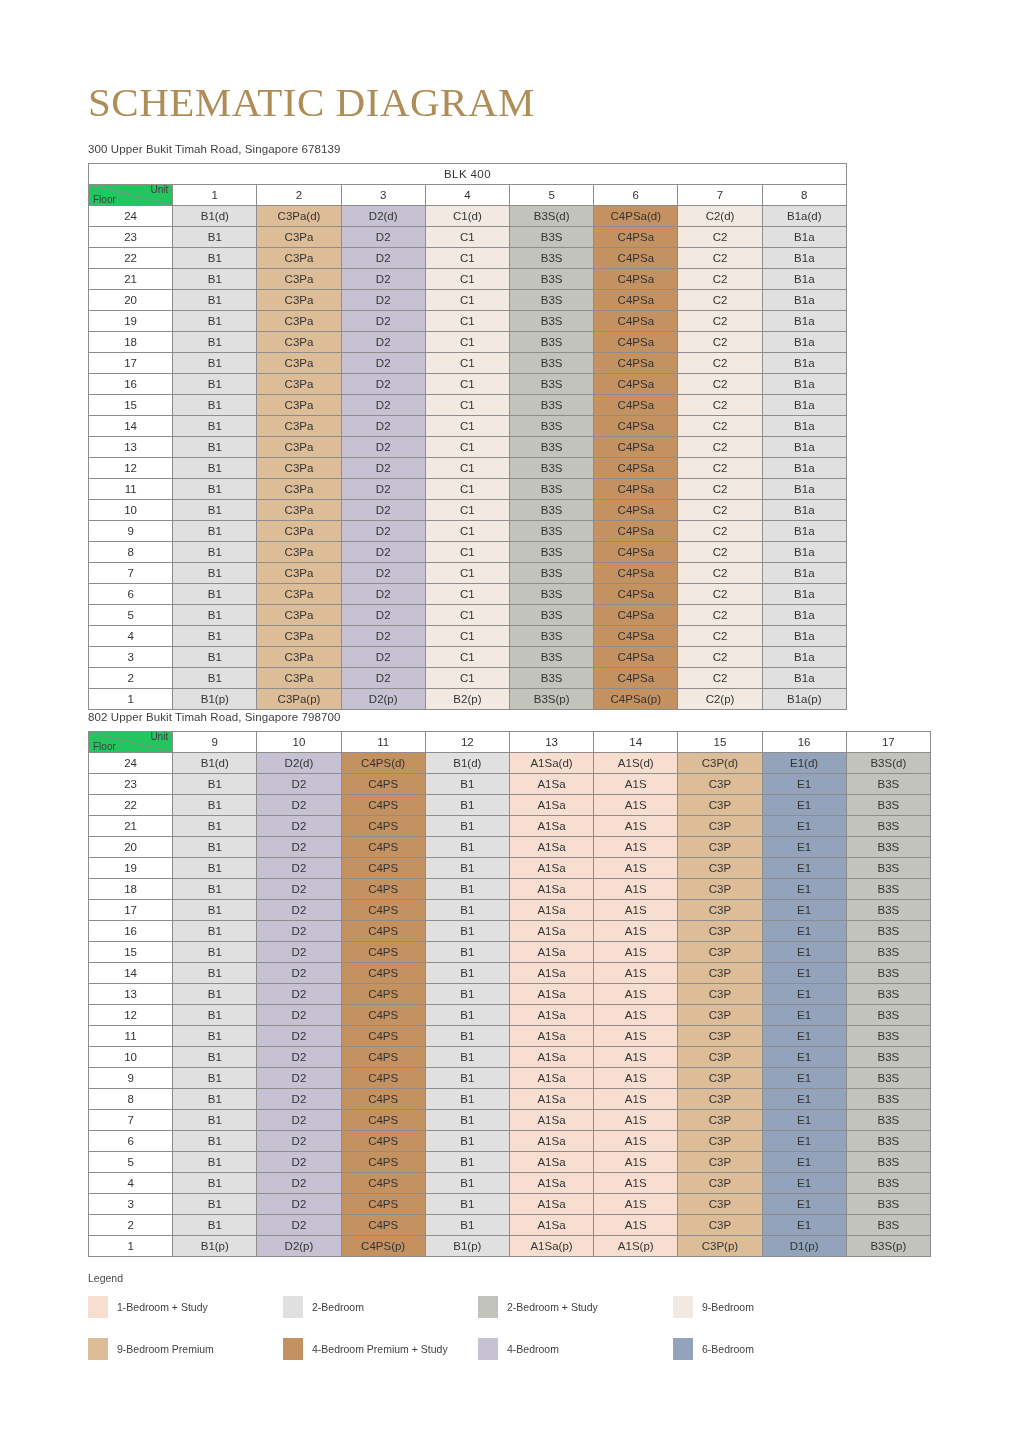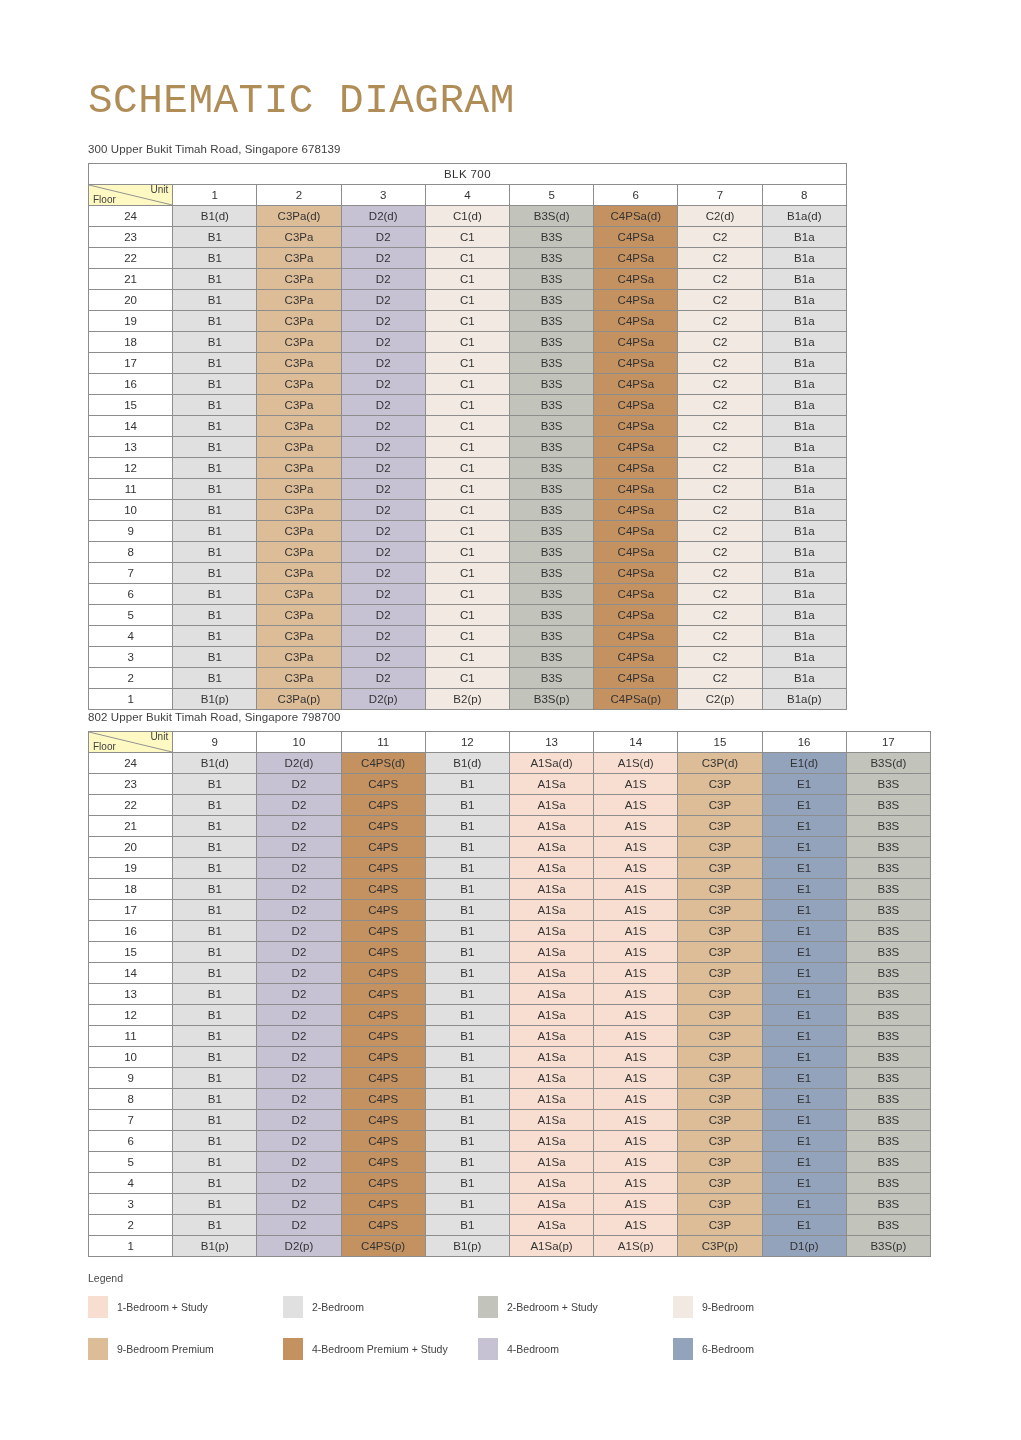--- a/index.html
+++ b/index.html
@@ -23,21 +23,21 @@
     padding: 0;
   }
   .title {
     position: absolute;
     left: 88px;
     top: 78px;
     font-size: 41px;
     letter-spacing: 0.5px;
     color: #b08d57;
     font-weight: 400;
-    font-family: Liberation Mono, monospace;
+    font-family: Liberation Serif, serif;
     white-space: nowrap;
   }
   .addr {
     position: absolute;
     font-size: 11.5px;
     color: #3f3f3f;
     letter-spacing: 0.1px;
     white-space: nowrap;
   }
   #addr800 { left: 88px; top: 143px; }
@@ -66,21 +66,21 @@
   .blk-title {
     height: 22px;
     line-height: 22px;
     font-size: 12px;
     letter-spacing: 0.4px;
     background: #ffffff;
     color: #333;
   }
   .corner {
     position: relative;
-    background: #fef9c3;
+    background: #22c55e;
     height: 22px;
     padding: 0;
     overflow: hidden;
   }
   .corner .diag {
     position: absolute;
     left: 0; top: 0;
     width: 100%; height: 100%;
   }
   .corner .lbl-unit {
@@ -161,21 +161,21 @@
         <col style="width: 84px;">
         <col style="width: 84px;">
         <col style="width: 84px;">
         <col style="width: 84px;">
         <col style="width: 84px;">
         <col style="width: 84px;">
         <col style="width: 84px;">
       </colgroup>
       <tbody>
         <tr>
-          <td class="blk-title" colspan="9">BLK 700</td>
+          <td class="blk-title" colspan="9">BLK 400</td>
         </tr>
         <tr>
           <td class="corner colw-floor">
             <svg class="diag" viewBox="0 0 84 22" preserveAspectRatio="none">
               <line x1="0" y1="0" x2="84" y2="22" stroke="#8d8d8d" stroke-width="1"></line>
             </svg>
             <span class="lbl-unit">Unit</span>
             <span class="lbl-floor">Floor</span>
           </td>
           <td class="unit-hdr">1</td>

